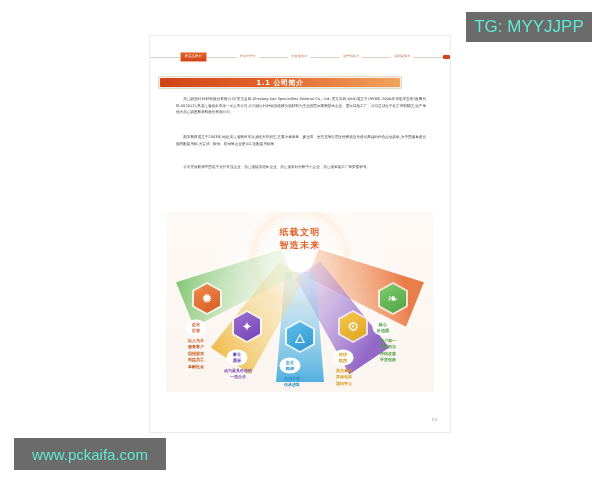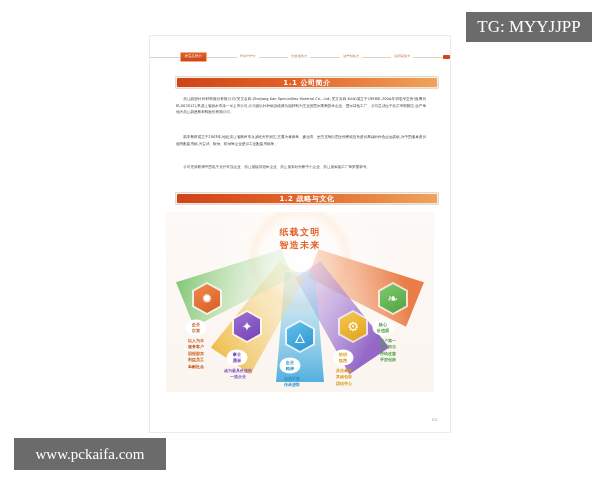--- a/index.html
+++ b/index.html
@@ -26,21 +26,21 @@
     color:#fff;font-size:3.2px;letter-spacing:.3px;
     padding:2px 4px;border-radius:1px;white-space:nowrap;
     line-height:1;
   }
   .nav-item{
     color:#b9754f;font-size:3.2px;white-space:nowrap;padding:0 3px;line-height:1;
   }
   .nav-end{width:7px;height:4px;background:#cf4418;border-radius:1px;}
   
   .secbar{
-    position:absolute;left:25px;width:264px;height:13px;
+    position:absolute;left:8px;width:244px;height:13px;
     background:linear-gradient(180deg,#f7f2ec 0%,#efe6dc 100%);
     border:1px solid #e6d9cb;
     border-radius:1px;
     display:flex;align-items:center;
     padding:1px;box-sizing:border-box;
   }
   .secbar-inner{
     flex:1;height:100%;
     background:linear-gradient(90deg,#cf4418 0%,#e2632a 45%,#f0a35d 100%);
     color:#fff;font-size:7px;font-weight:bold;letter-spacing:.6px;
@@ -102,23 +102,23 @@
     font-size:4px;line-height:1.62;font-weight:bold;
     white-space:pre-line;
   }
   
   .pageno{
     position:absolute;right:12px;bottom:10px;
     font-size:4px;color:#9a9a9a;letter-spacing:.4px;
   }
   
   .ov{
-    position:absolute;background:#6b6b6b;color:#ffffff;
-    display:flex;align-items:center;justify-content:center;
-    font-family:Liberation Serif, serif;
+    position:absolute;background:#6b6b6b;color:#5eead4;
+    display:flex;align-items:center;justify-content:center;
+    font-family:Liberation Sans, sans-serif;
   }
   #ov-tg{right:8px;top:12px;width:126px;height:30px;font-size:17px;}
   #ov-url{left:14px;bottom:10px;width:152px;height:32px;font-size:15px;}
 </style>
 </head>
 <body>
 
 <div class="page">
 
   <div class="navstrip">
@@ -136,23 +136,20 @@
     <div class="nav-end"></div>
   </div>
 
   <div class="secbar" id="secbar1">
     <div class="secbar-inner">1.1 公司简介</div>
   </div>
   <div class="para" id="para1">浙江凯恩特种材料股份有限公司(英文名称:Zhejiang Kan Specialities Material Co., Ltd.;英文简称:KAN)成立于1998年,2004年登陆深交所(股票代码:002012),系浙江省丽水市第一家上市公司,公司是以特种纸及绝缘功能材料为主业的国家高新技术企业、国家绿色工厂。公司总部位于北京市朝阳区,生产基地为浙江凯恩新材料股份有限公司。</div>
   <div class="para" id="para2">凯丰新材成立于2003年,地处浙江省衢州市龙游经济开发区,主要为肯德基、麦当劳、星巴克等跨国连锁餐饮巨头提供高端特种食品包装纸,为中国烟草提供烟用配套用纸,为宝武、鞍钢、杭钢等企业提供工业配套用纸等。</div>
   <div class="para" id="para3">公司先后获得中国电子元件百强企业、浙江省隐形冠军企业、浙江省专精特新中小企业、浙江省智能工厂等荣誉称号。</div>
 
-  <div class="secbar" id="secbar2">
-    <div class="secbar-inner">1.2 战略与文化</div>
-  </div>
 
   <div class="diagram">
     <div class="slogan">
       <div>纸载文明</div>
       <div>智造未来</div>
     </div>
 
     <svg class="fan" viewBox="0 0 268 180">
       <defs>
         <linearGradient id="g0" x1="0" y1="0" x2="0.3" y2="1">

